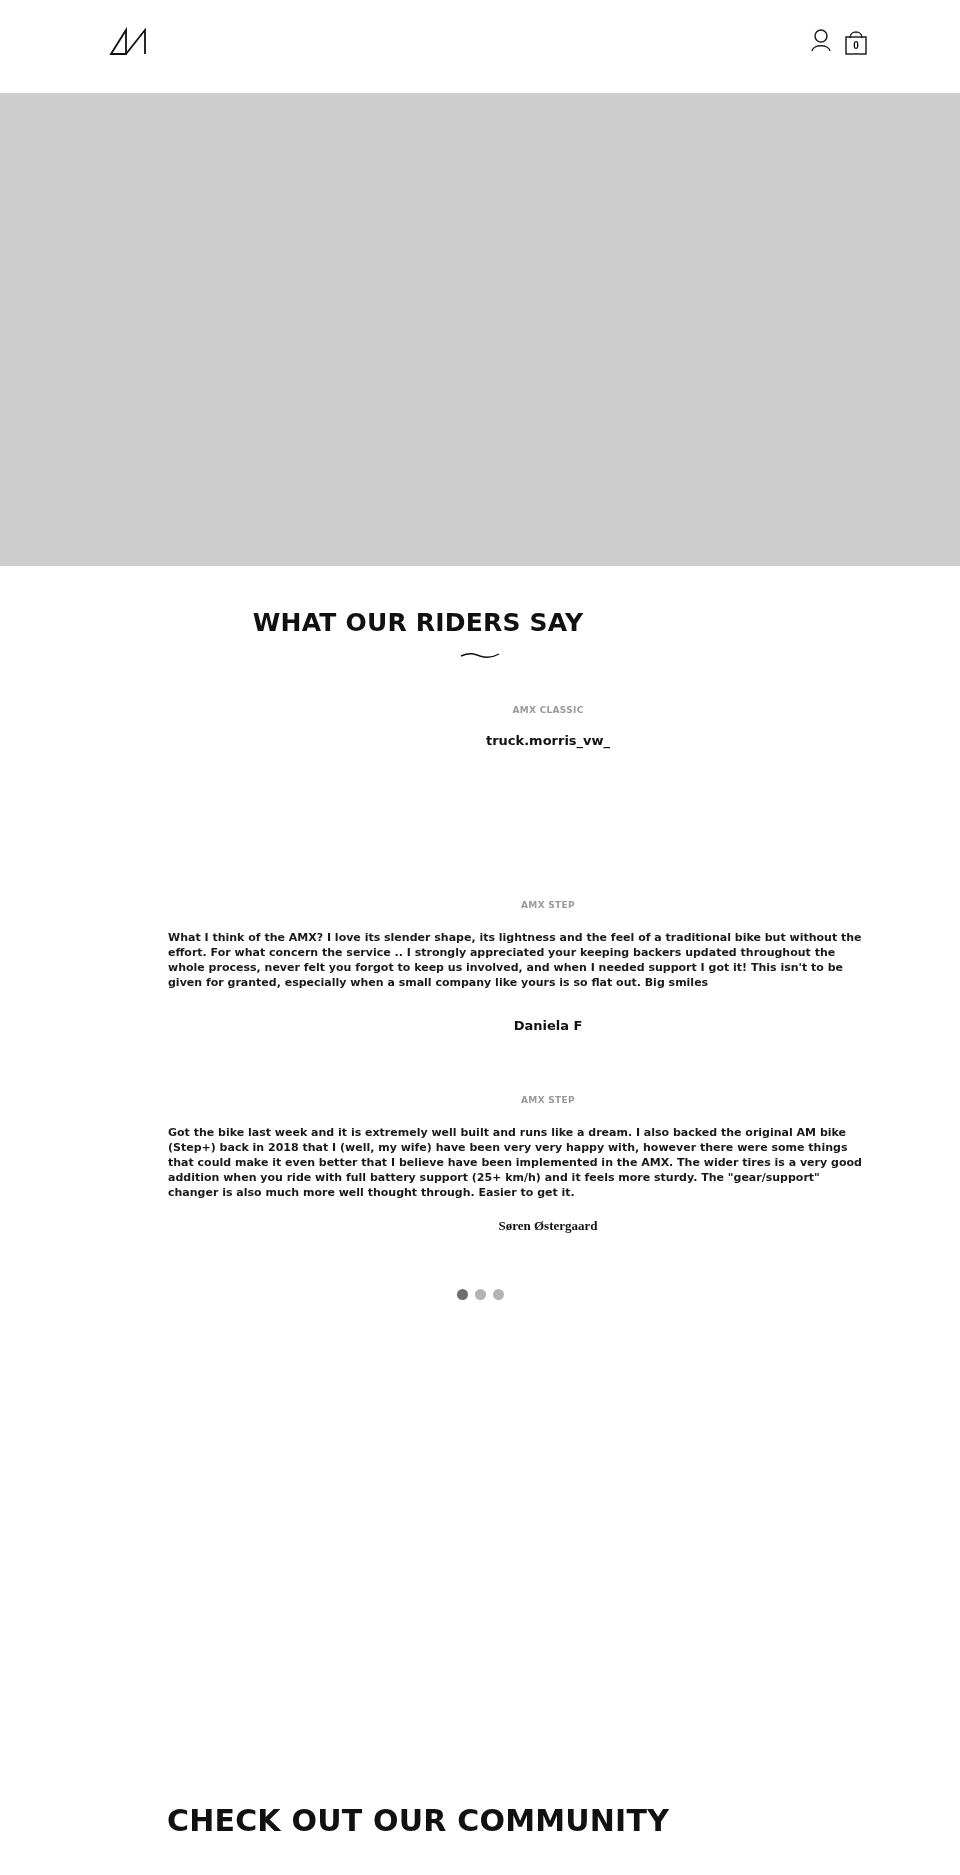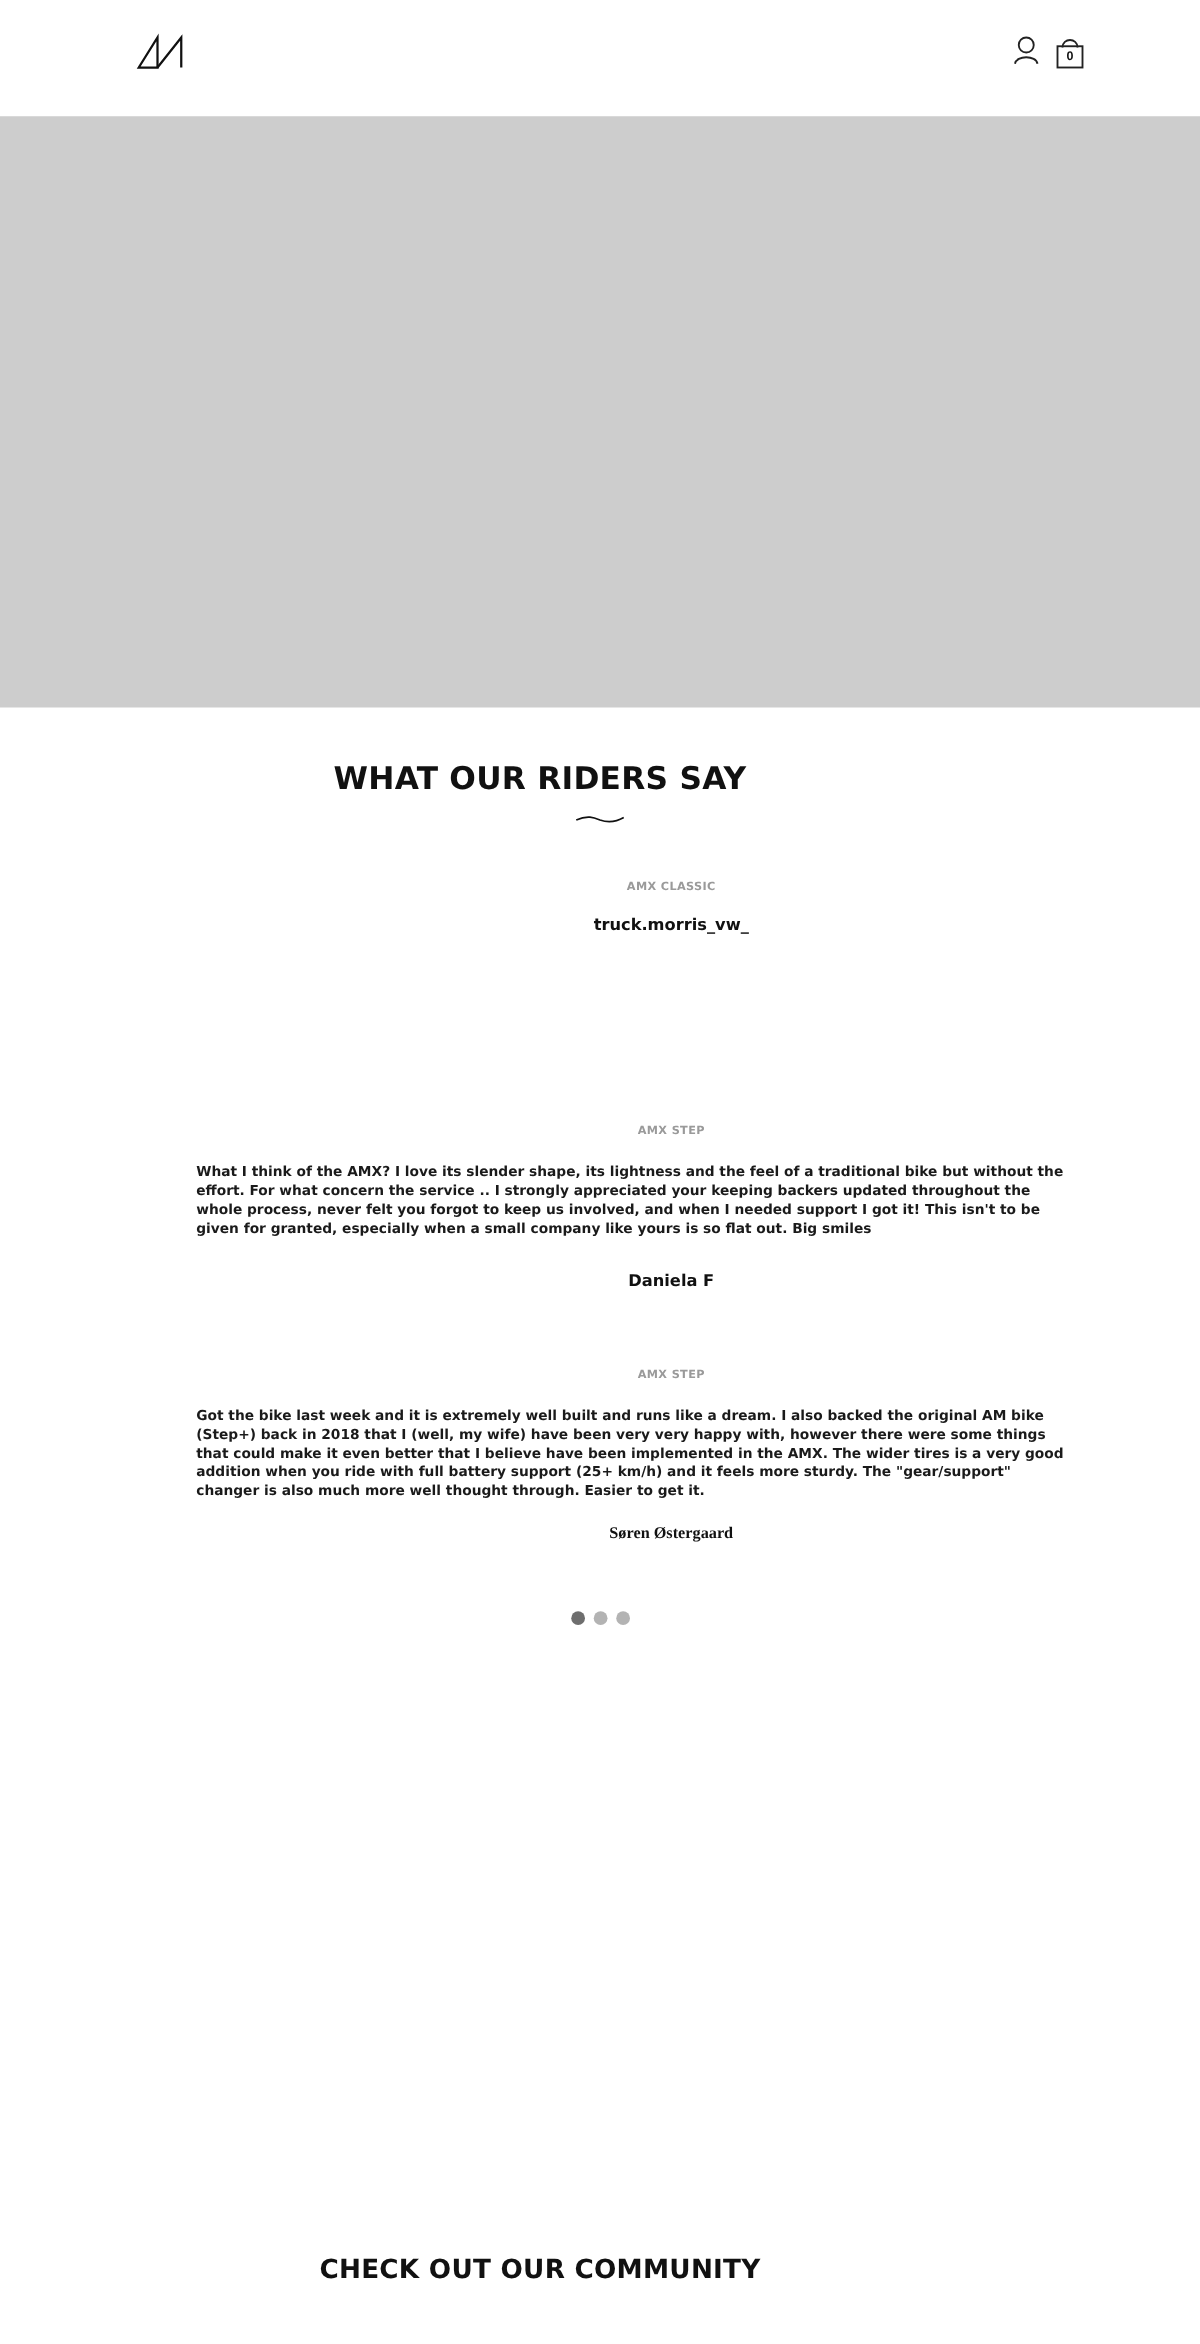--- a/index.html
+++ b/index.html
@@ -9,41 +9,41 @@
     .header { position: absolute; top: 0; left: 0; width: 960px; height: 93px; background: #fff; }
     .logo { position: absolute; left: 109px; top: 26px; width: 40px; height: 30px; }
     .header-icons { position: absolute; right: 92px; top: 28px; display: flex; align-items: flex-start; gap: 12px; }
     .icon-btn { display: block; cursor: pointer; position: relative; }
     .account-icon { width: 22px; height: 24px; }
     .cart-icon { width: 24px; height: 28px; position: relative; }
     .cart-count { position: absolute; left: 0; right: 0; top: 12px; text-align: center; font-family: "Liberation Sans", sans-serif; font-weight: bold; font-size: 10px; color: #111; }
 
     .hero { position: absolute; top: 93px; left: 0; width: 960px; height: 473px; background: #cdcdcd; }
 
-    .section-title { position: absolute; left: 0; width: 836px; text-align: center; font-family: "DejaVu Sans", sans-serif; font-weight: bold; color: #111; letter-spacing: 0.2px; margin-left: 14px; }
+    .section-title { position: absolute; left: 0; width: 836px; text-align: center; font-family: "DejaVu Sans", sans-serif; font-weight: bold; color: #111; letter-spacing: 0.2px; }
     .title-riders { top: 608px; font-size: 25px; }
     .squiggle { position: absolute; top: 650px; left: 460px; width: 40px; height: 12px; }
 
-    .testimonial { position: absolute; left: 157px; width: 700px; }
+    .testimonial { position: absolute; left: 168px; width: 700px; }
     .t-product { text-align: center; font-family: "DejaVu Sans", sans-serif; font-weight: bold; font-size: 9px; color: #9a9a9a; letter-spacing: 0.3px; margin-left: 60px; }
     .t-text { margin-top: 20px; font-family: "DejaVu Sans", sans-serif; font-weight: bold; font-size: 11px; line-height: 15px; color: #1a1a1a; }
     .t-author { text-align: center; font-family: "DejaVu Sans", sans-serif; font-weight: bold; font-size: 13px; color: #111; margin-left: 60px; }
 
     .t1 { top: 705px; }
     .t1 .t-author { margin-top: 18px; }
     .t2 { top: 900px; }
     .t2 .t-author { margin-top: 28px; text-align: center; }
     .t3 { top: 1095px; }
     .t3 .t-author { margin-top: 18px; font-family: Liberation Serif, serif; }
 
     .dots { position: absolute; top: 1289px; left: 0; width: 960px; display: flex; justify-content: center; gap: 7px; }
     .dot { width: 11px; height: 11px; border-radius: 50%; background: #b3b3b3; cursor: pointer; }
     .dot.active { background: #6e6e6e; }
 
-    .title-community { top: 1803px; font-size: 21px; }
+    .title-community { top: 1803px; font-size: 30px; }
   </style>
 </head>
 <body>
 
 <header class="header">
   <a class="logo icon-btn">
     <svg viewBox="0 0 40 30" width="40" height="30">
       <path d="M2 28 L17 4 L17 28 Z" fill="none" stroke="#111" stroke-width="1.8" stroke-linejoin="miter"></path>
       <path d="M17 28 L36 4 L36 28" fill="none" stroke="#111" stroke-width="1.8"></path>
     </svg>

